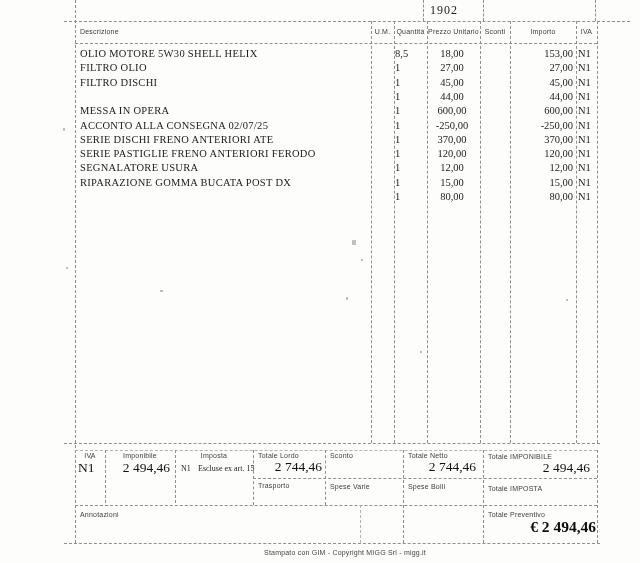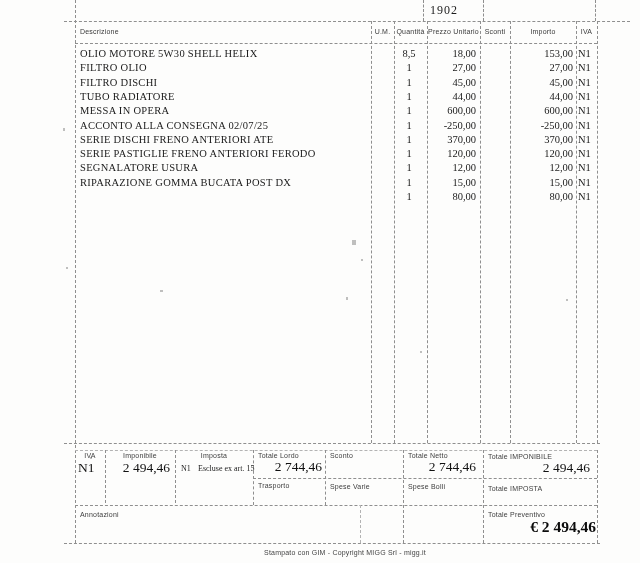--- a/index.html
+++ b/index.html
@@ -19,22 +19,22 @@
   }
   
   #rows{position:absolute;left:75px;top:47px;width:522px;height:160px;}
   .row{position:absolute;left:0;width:522px;height:14.3px;}
   .cell{
     position:absolute;top:0;font-family:"Liberation Serif", serif;
     font-size:10.5px;line-height:14.3px;color:#1b1b1b;white-space:nowrap;
   }
   .c-desc{left:5px;width:290px;letter-spacing:.3px;}
   .c-um{left:297px;width:19px;text-align:right;}
-  .c-qty{left:320px;width:28px;text-align:center;}
-  .c-prezzo{left:353px;width:48px;text-align:right;}
+  .c-qty{left:320px;width:28px;text-align:left;}
+  .c-prezzo{left:353px;width:48px;text-align:center;}
   .c-sconti{left:406px;width:28px;text-align:right;}
   .c-importo{left:436px;width:62px;text-align:right;}
   .c-iva{left:503px;width:20px;}
   
   .flabel{
     position:absolute;font-size:7px;color:#3d3d3d;letter-spacing:.2px;
     white-space:nowrap;
   }
   .fval{
     position:absolute;font-family:"Liberation Serif", serif;font-size:13.5px;
@@ -109,21 +109,20 @@
     <div class="row" style="top: 28.6px;">
       <div class="cell c-desc">FILTRO DISCHI</div>
       <div class="cell c-um"></div>
       <div class="cell c-qty">1</div>
       <div class="cell c-prezzo">45,00</div>
       <div class="cell c-sconti"></div>
       <div class="cell c-importo">45,00</div>
       <div class="cell c-iva">N1</div>
     </div>
     <div class="row" style="top: 42.9px;">
-      <div class="cell c-desc">TUBO RADIATORE</div>
       <div class="cell c-um"></div>
       <div class="cell c-qty">1</div>
       <div class="cell c-prezzo">44,00</div>
       <div class="cell c-sconti"></div>
       <div class="cell c-importo">44,00</div>
       <div class="cell c-iva">N1</div>
     </div>
     <div class="row" style="top: 57.2px; text-decoration: underline;">
       <div class="cell c-desc">MESSA IN OPERA</div>
       <div class="cell c-um"></div>

